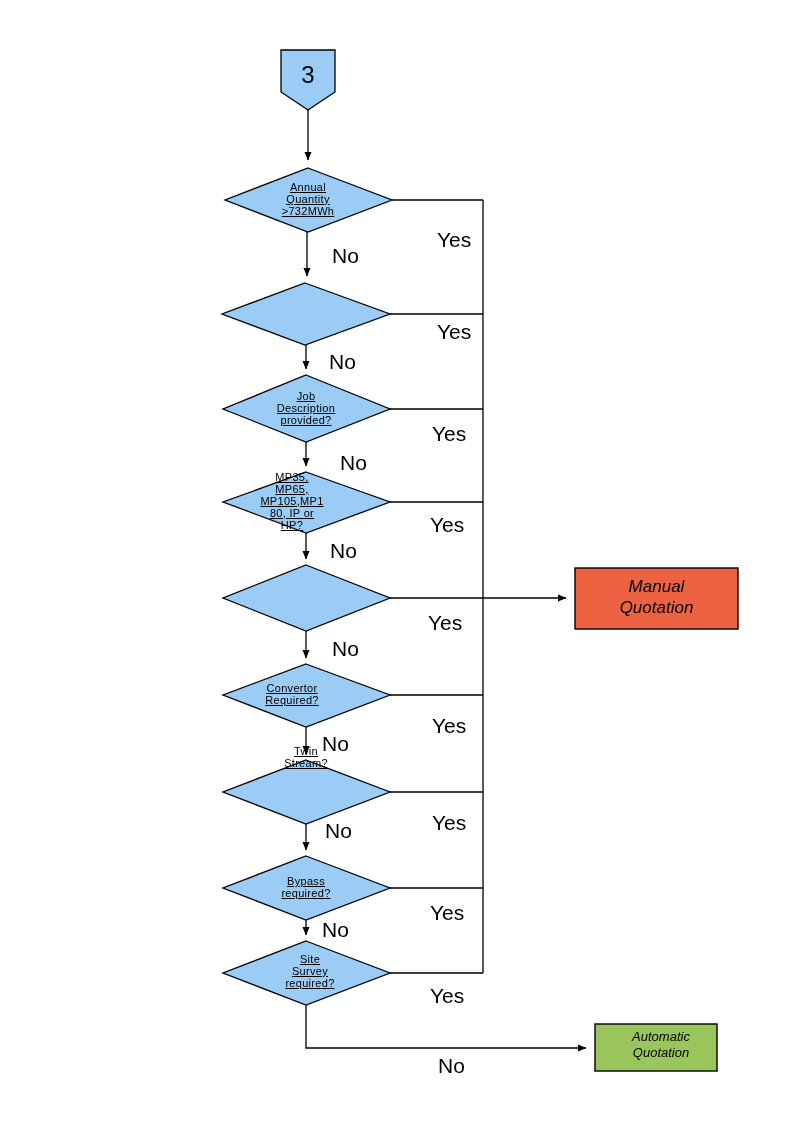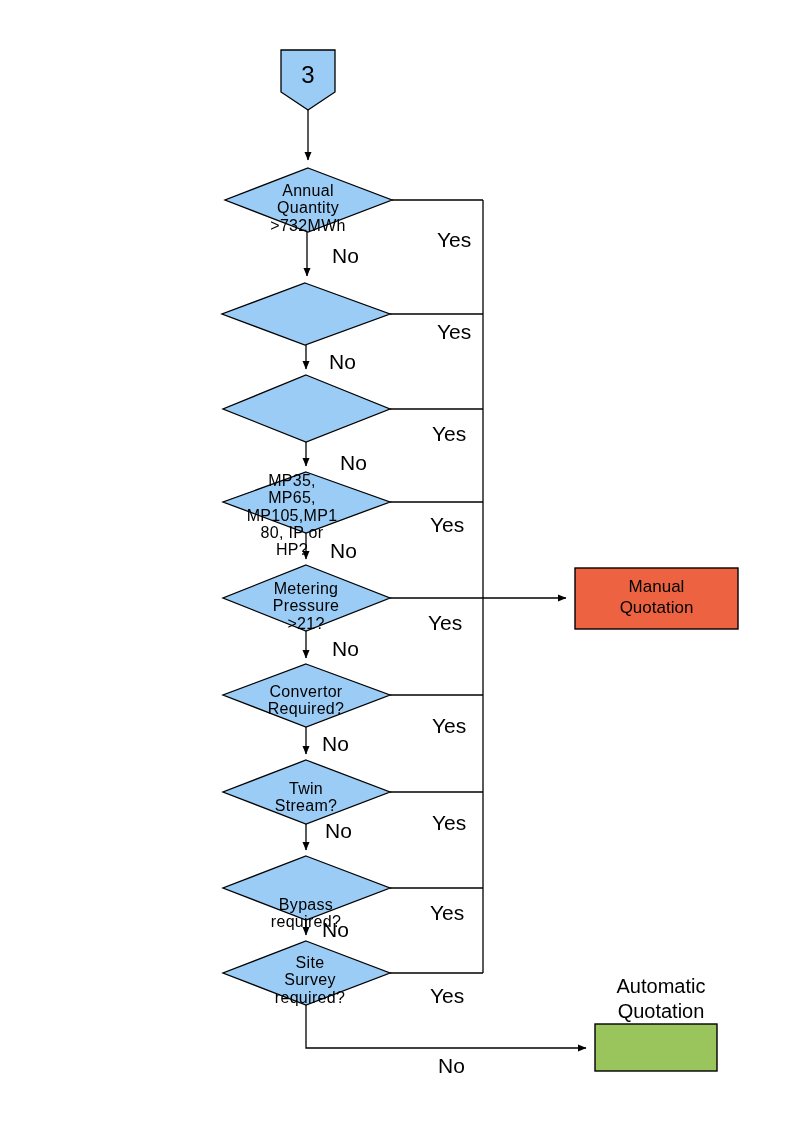--- a/index.html
+++ b/index.html
@@ -29,29 +29,31 @@
   
   .shape-label {
     position: absolute;
     text-align: center;
     line-height: 1.08;
     color: #000000;
     white-space: pre-line;
     pointer-events: none;
   }
   .diamond-label {
-    font-size: 16px;
+    font-size: 11px;
     letter-spacing: 0.3px;
+    text-decoration: underline;
   }
   .start-label {
     font-size: 24px;
   }
   .terminal-label {
     font-size: 17px;
     line-height: 1.25;
+    font-style: italic;
   }
   .edge-label {
     position: absolute;
     font-size: 21px;
     color: #000000;
     white-space: nowrap;
   }
   .node-hit {
     position: absolute;
     background: transparent;
@@ -123,43 +125,43 @@
   <div class="shape-label start-label" style="left:281px; top:62px; width:54px;">3</div>
   <div class="node-hit" style="left:281px; top:50px; width:54px; height:60px;"></div>
 
   <div class="shape-label diamond-label" style="left:248px; top:182px; width:120px;">Annual
 Quantity
 &gt;732MWh</div>
   <div class="node-hit" style="left:225px; top:168px; width:167px; height:64px;"></div>
 
   <div class="node-hit" style="left:222px; top:283px; width:168px; height:62px;"></div>
 
+  <div class="shape-label diamond-label" style="left:246px; top:391px; width:120px;">Job
+Description
+provided?</div>
   <div class="node-hit" style="left:223px; top:375px; width:167px; height:67px;"></div>
 
   <div class="shape-label diamond-label" style="left:232px; top:472px; width:120px;">MP35,
 MP65,
 MP105,MP1
 80, IP or
 HP?</div>
   <div class="node-hit" style="left:223px; top:472px; width:167px; height:61px;"></div>
 
-  <div class="shape-label diamond-label" style="left:246px; top:580px; width:120px;">Metering
-Pressure
-&gt;21?</div>
   <div class="node-hit" style="left:223px; top:565px; width:167px; height:66px;"></div>
 
-  <div class="shape-label diamond-label" style="left:246px; top:683px; width:120px;">Convertor
+  <div class="shape-label diamond-label" style="left:232px; top:683px; width:120px;">Convertor
 Required?</div>
   <div class="node-hit" style="left:223px; top:664px; width:167px; height:63px;"></div>
 
-  <div class="shape-label diamond-label" style="left:246px; top:780px; width:120px;">Twin
+  <div class="shape-label diamond-label" style="left:246px; top:746px; width:120px;">Twin
 Stream?</div>
   <div class="node-hit" style="left:223px; top:760px; width:167px; height:64px;"></div>
 
-  <div class="shape-label diamond-label" style="left:246px; top:876px; width:120px;margin-top:20px;">Bypass
+  <div class="shape-label diamond-label" style="left:246px; top:876px; width:120px;">Bypass
 required?</div>
   <div class="node-hit" style="left:223px; top:856px; width:167px; height:64px;"></div>
 
   <div class="shape-label diamond-label" style="left:250px; top:954px; width:120px;">Site
 Survey
 required?</div>
   <div class="node-hit" style="left:223px; top:941px; width:167px; height:64px;"></div>
 
   <div class="edge-label" style="left:332px; top:244px;">No</div>
   <div class="edge-label" style="left:329px; top:350px;">No</div>
@@ -179,17 +181,17 @@
   <div class="edge-label" style="left:432px; top:811px;">Yes</div>
   <div class="edge-label" style="left:430px; top:901px;">Yes</div>
   <div class="edge-label" style="left:430px; top:984px;">Yes</div>
 
   <div class="edge-label" style="left:438px; top:1054px;">No</div>
 
   <div class="shape-label terminal-label" style="left:575px; top:576px; width:163px;">Manual
 Quotation</div>
   <div class="node-hit" style="left:575px; top:568px; width:163px; height:61px;"></div>
 
-  <div class="shape-label terminal-label" style="left:595px; top:974px; width:132px; font-size:20px;">Automatic
+  <div class="shape-label terminal-label" style="left:595px; top:1029px; width:132px; font-size:13px;">Automatic
 Quotation</div>
   <div class="node-hit" style="left:595px; top:1024px; width:122px; height:47px;"></div>
 
 </div>
 
 </body></html>

